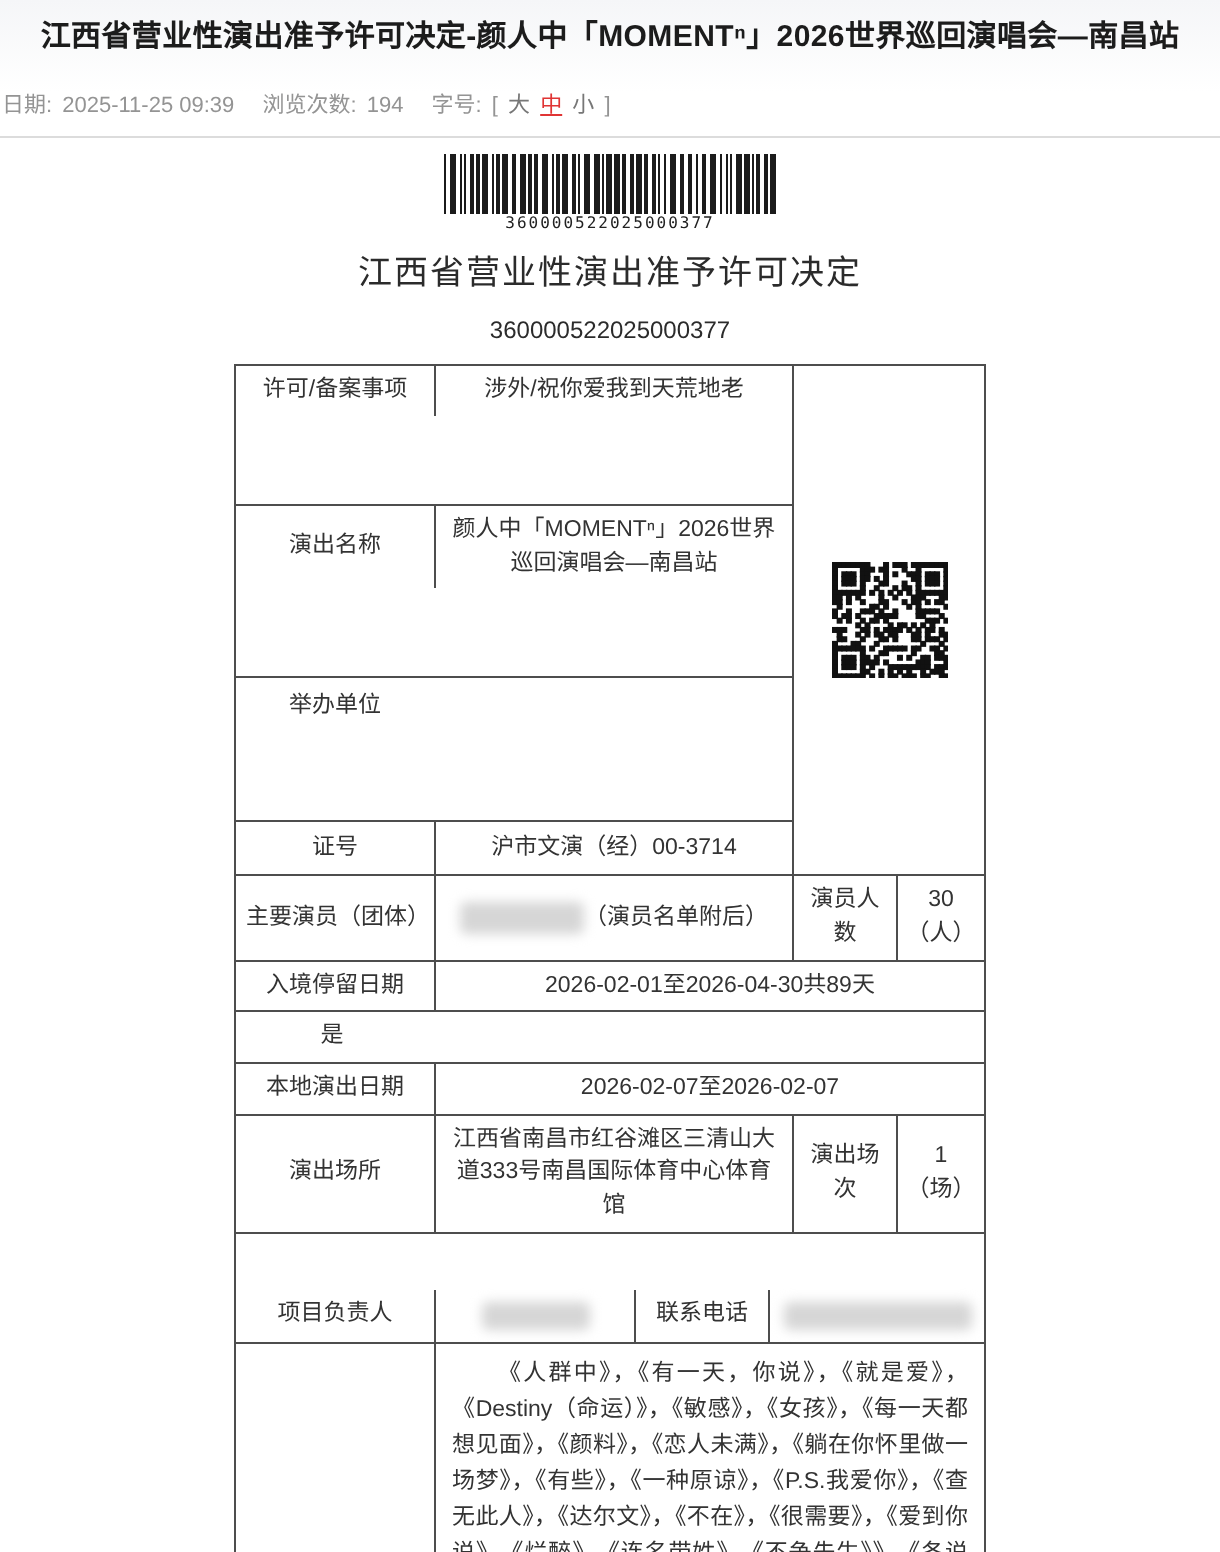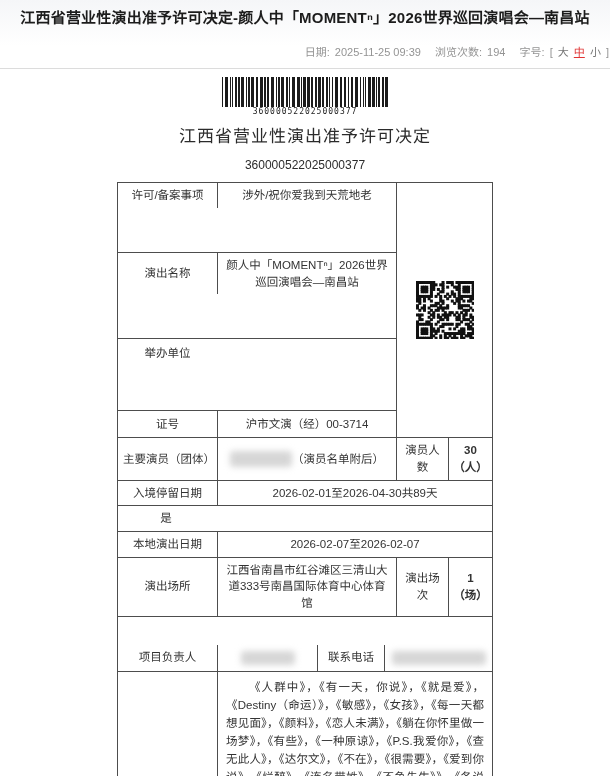--- a/index.html
+++ b/index.html
@@ -10,21 +10,21 @@
     color: #333;
   }
   .page { width: 610px; height: 776px; background: linear-gradient(#f5f6f8, #ffffff 46px); position: relative; }
 
   .page-title {
     padding-top: 6px; text-align: center;
     font-size: 15px; font-weight: 700; color: #1c1c1c;
     letter-spacing: 0.2px;
   }
   .meta {
-    margin-top: 16px; text-align: right;
+    margin-top: 16px; text-align: left;
     font-size: 11px; color: #949494;
   }
   .meta span { margin: 0 1px; }
   .meta .gap { margin-left: 10px; }
   .meta .val { color: #949494; }
   .size-btn { cursor: pointer; color: #777; }
   .size-btn.active { color: #e03434; text-decoration: underline; }
   .divider { margin-top: 9px; border: none; border-top: 1px solid #dcdcdc; }
 
   .barcode-wrap { margin-top: 8px; text-align: center; }
@@ -42,21 +42,21 @@
   .permit-table > .trow:first-child, .left-rows > .trow:first-child { border-top: none; }
   .cell {
     display: flex; align-items: center; justify-content: center;
     text-align: center; padding: 4px 5px; border-left: 1px solid #4d4d4d;
     line-height: 1.45;
   }
   .cell:first-child { border-left: none; }
   .c-label { width: 99px; flex: none; }
   .c-value { width: 179px; flex: none; }
   .c-sub   { width: 52px;  flex: none; }
-  .c-subv  { width: 44px;  flex: none; font-weight: bold; }
+  .c-subv  { width: 44px;  flex: none; }
   .c-wide-label { width: 278px; flex: none; }
   .c-wide-value { width: 96px;  flex: none; }
   .c-span3 { width: 275px; flex: none; }
   .c-name  { width: 100px; flex: none; }
   .c-tel   { width: 67px;  flex: none; }
   .c-phone { width: 108px; flex: none; }
 
   .top-block { display: flex; }
   .left-rows { width: 278px; flex: none; display: flex; flex-direction: column; gap: 44px; }
   .left-rows .trow { flex: 1; }

